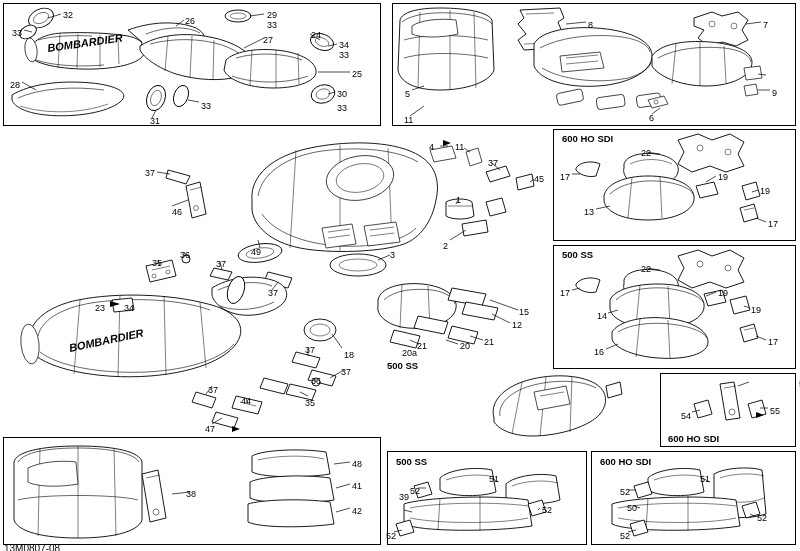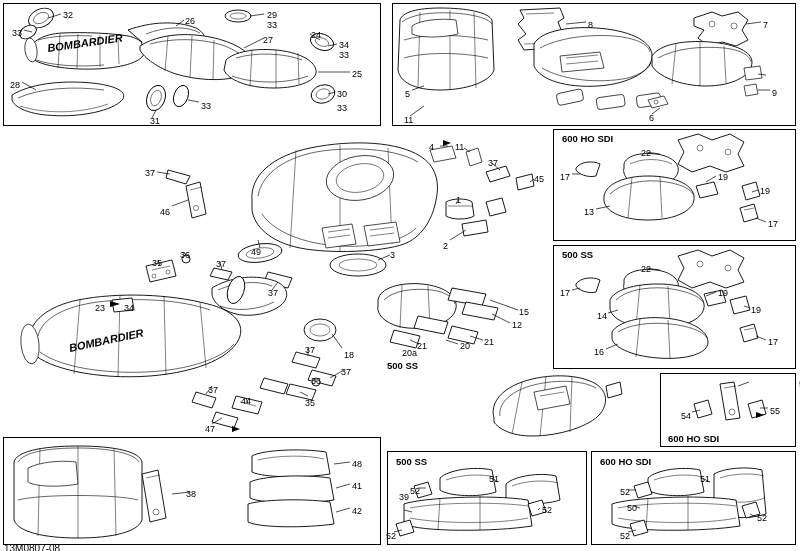--- a/index.html
+++ b/index.html
@@ -541,21 +541,21 @@
       <div class="num" style="left: 768px; top: 73px; margin-left: 32px;">10</div>
       <div class="num" style="left: 772px; top: 88px;">9</div>
       <div class="num" style="left: 405px; top: 89px;">5</div>
       <div class="num" style="left: 404px; top: 115px;">11</div>
       <div class="num" style="left: 649px; top: 113px;">6</div>
       <div class="num" style="left: 429px; top: 142px;">4</div>
       <div class="num" style="left: 455px; top: 142px;">11</div>
       <div class="num" style="left: 488px; top: 158px;">37</div>
       <div class="num" style="left: 145px; top: 168px;">37</div>
       <div class="num" style="left: 534px; top: 174px;">45</div>
-      <div class="num" style="left: 160px; top: 207px;">46</div>
+      <div class="num" style="left: 172px; top: 207px;">46</div>
       <div class="num" style="left: 456px; top: 195px;">1</div>
       <div class="num" style="left: 443px; top: 241px;">2</div>
       <div class="num" style="left: 390px; top: 250px;">3</div>
       <div class="num" style="left: 251px; top: 235px; margin-top: 12px;">49</div>
       <div class="num" style="left: 180px; top: 250px;">36</div>
       <div class="num" style="left: 152px; top: 258px;">35</div>
       <div class="num" style="left: 216px; top: 259px;">37</div>
       <div class="num" style="left: 268px; top: 288px;">37</div>
       <div class="num" style="left: 95px; top: 303px;">23</div>
       <div class="num" style="left: 124px; top: 303px;">34</div>

